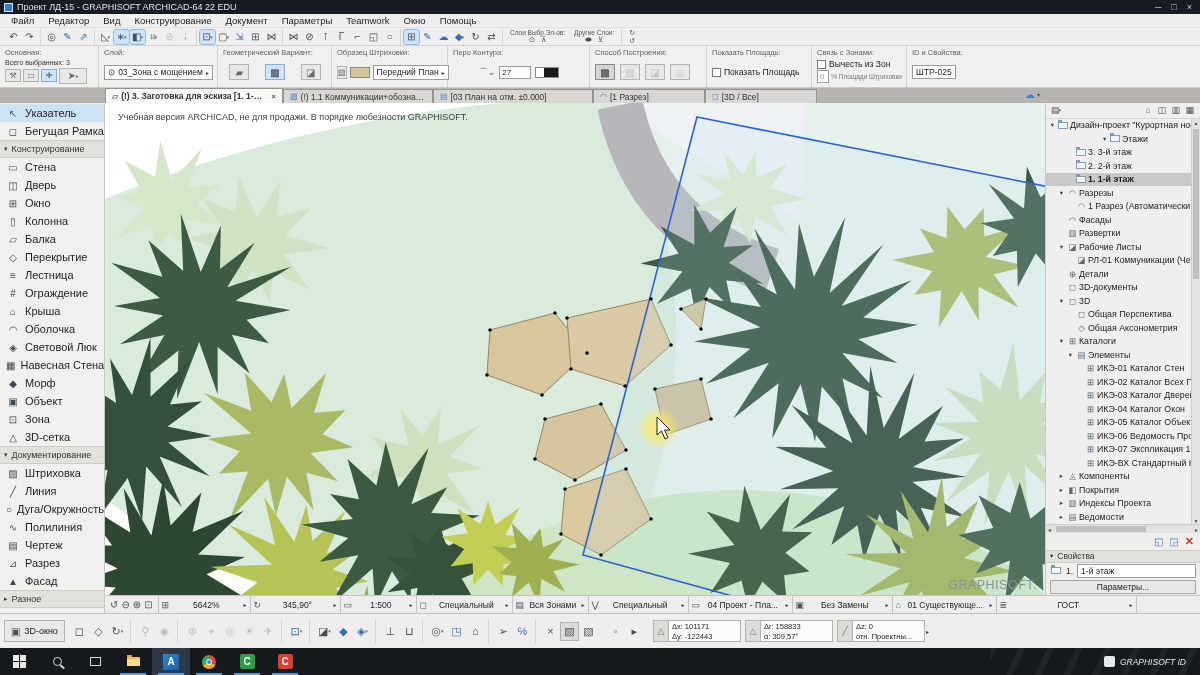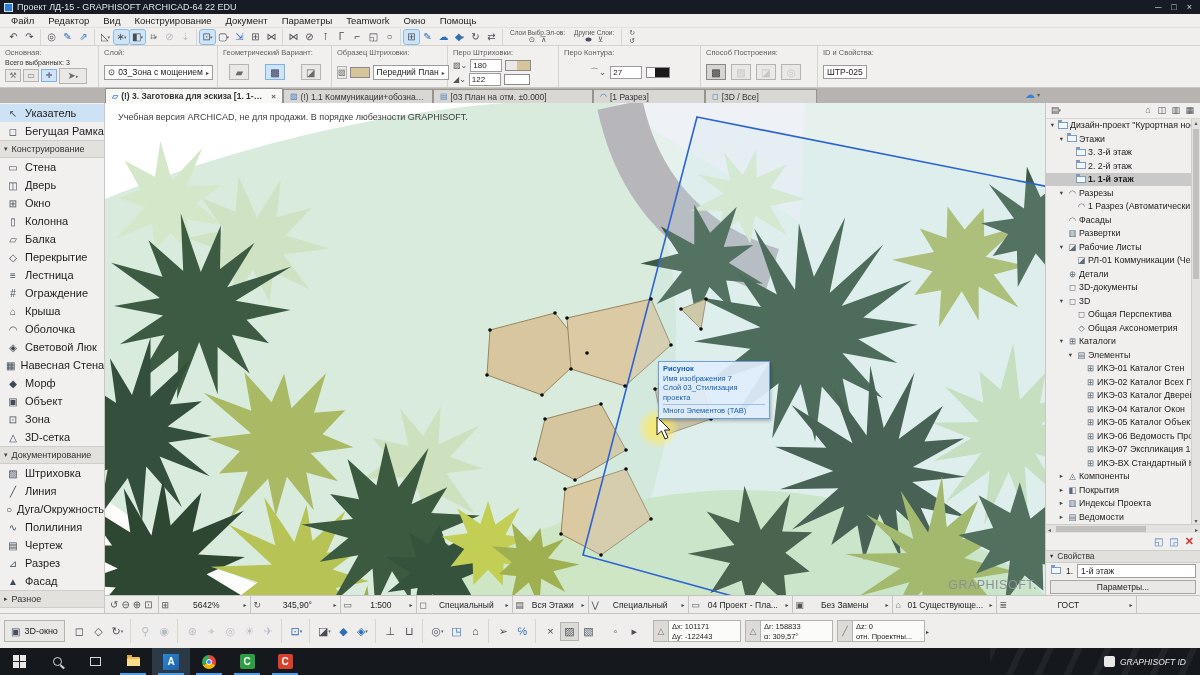--- a/index.html
+++ b/index.html
@@ -282,50 +282,53 @@
       <div class="ib-label">Образец Штриховки:</div>
       <div class="ib-body">
         <span class="ibtn mini">▨</span>
         <span class="swatch" style="background:#d6c59a;"></span>
         <div class="combo" style="flex:1;">
           <span>Передний План</span>
           <span class="arr">▸</span>
         </div>
       </div>
     </div>
-    <div class="ib" style="width:111px;">
-      <div class="ib-label">Перо Штриховки:</div>
-      <div style="display:flex;flex-direction:column;gap:1px;">
-        <div class="penrow">
-          <span>▨⌄</span>
-          <span class="numfld">180</span>
-          <span class="swatch" style="width:26px;background:linear-gradient(90deg,#e9e9e9 0 45%,#d6c59a 45%);"></span>
-        </div>
-        <div class="penrow">
-          <span>◢⌄</span>
-          <span class="numfld">122</span>
-          <span class="swatch" style="width:26px;background:#fff;"></span>
-        </div>
-      </div>
-    </div>
     <div class="ib" style="width:142px;">
       <div class="ib-label">Перо Контура:</div>
       <div class="ib-body" style="justify-content:center;gap:4px;">
         <span style="font-size:9px;color:#555;">⌒⌄</span>
         <span class="numfld">27</span>
         <span class="swatch" style="width:24px;background:linear-gradient(90deg,#fff 0 35%,#1a1a1a 35%);"></span>
       </div>
     </div>
     <div class="ib" style="width:117px;">
       <div class="ib-label">Способ Построения:</div>
       <div class="ib-body" style="gap:5px;">
         <span class="ibtn press">▩</span>
         <span class="ibtn" style="color:#c5c5c5;">▨</span>
         <span class="ibtn" style="color:#c5c5c5;">◪</span>
         <span class="ibtn" style="color:#c5c5c5;">◎</span>
+      </div>
+    </div>
+    <div class="ib" style="width:105px;">
+      <div class="ib-label">Показать Площадь:</div>
+      <div class="ib-body">
+        <span class="chk"></span>
+        <span class="chklbl">Показать Площадь</span>
+      </div>
+    </div>
+    <div class="ib" style="width:95px;">
+      <div class="ib-label">Связь с Зонами:</div>
+      <div style="display:flex;align-items:center;gap:3px;">
+        <span class="chk"></span>
+        <span class="chklbl">Вычесть из Зон</span>
+      </div>
+      <div style="display:flex;align-items:center;gap:2px;margin-top:1px;">
+        <span class="numfld" style="width:22px;color:#999;">0</span>
+        <span style="font-size:6.5px;color:#777;white-space:nowrap;">% Площади Штриховки</span>
       </div>
     </div>
     <div class="ib" style="flex:1;border-right:none;">
       <div class="ib-label">ID и Свойства:</div>
       <div class="ib-body">
         <input class="fld" style="width: 44px;" value="ШТР-025">
       </div>
     </div>
   </div>
 
@@ -552,46 +555,40 @@
                 <circle cx="496" cy="452" r="1.8" fill="#0a0a0a"></circle>
                 <circle cx="456" cy="431" r="1.8" fill="#0a0a0a"></circle>
                 <circle cx="576" cy="206" r="1.8" fill="#0a0a0a"></circle>
                 <circle cx="601" cy="196" r="1.8" fill="#0a0a0a"></circle>
                 <circle cx="596" cy="226" r="1.8" fill="#0a0a0a"></circle>
               </g>
             <circle cx="553" cy="325" r="21" fill="url(#glow)"></circle>
             <polygon points="552,314 552,332 556.5,328 560,336 563,334.5 559.5,327 565,327" fill="#ffffff" stroke="#222" stroke-width="1"></polygon>
           </svg>
           <div class="edu-note">Учебная версия ARCHICAD, не для продажи. В порядке любезности GRAPHISOFT.</div>
-          <div class="tooltip">
-            <div class="t">Рисунок</div>
-            <div>Имя изображения 7</div>
-            <div>Слой 03_Стилизация проекта</div>
-            <div class="more">Много Элементов (TAB)</div>
-          </div>
           <div class="watermark">GRAPHISOFT.</div>
         </div>
 
         <div class="navigator">
           <div class="nav-head">
             <span class="ti">▤<span class="dd">▾</span></span>
             <span class="spacer"></span>
             <span class="ti">⌂</span>
             <span class="ti">◫</span>
             <span class="ti">▥</span>
             <span class="ti">▦</span>
           </div>
           <div class="treewrap">
             <div class="tree" id="navtree">
                 <div class="trow" style="padding-left: 2px;">
                   <span class="caret">▾</span>
                   <span class="mf"></span>
                   <span class="tlbl">Дизайн-проект "Курортная носталь</span>
                 </div>
-                <div class="trow" style="padding-left: 11px;">
+                <div class="trow" style="padding-left: 11px; justify-content: center;">
                   <span class="caret">▾</span>
                   <span class="mf"></span>
                   <span class="tlbl">Этажи</span>
                 </div>
                 <div class="trow" style="padding-left: 20px;">
                   <span class="caret"></span>
                   <span class="mf"></span>
                   <span class="tlbl">3. 3-й этаж</span>
                 </div>
                 <div class="trow" style="padding-left: 20px;">
@@ -784,21 +781,21 @@
               <span class="v">1:500</span>
               <span class="arr">▸</span>
             </div>
             <div class="sb-f" style="width: 96px;">
               <span class="ic">◻</span>
               <span class="v">Специальный</span>
               <span class="arr">▸</span>
             </div>
             <div class="sb-f" style="width: 76px;">
               <span class="ic">▤</span>
-              <span class="v">Вся Этажи</span>
+              <span class="v">Вся Зонами</span>
               <span class="arr">▸</span>
             </div>
             <div class="sb-f" style="width: 100px;">
               <span class="ic">⋁</span>
               <span class="v">Специальный</span>
               <span class="arr">▸</span>
             </div>
             <div class="sb-f" style="width: 104px;">
               <span class="ic">▭</span>
               <span class="v">04 Проект - Пла...</span>

